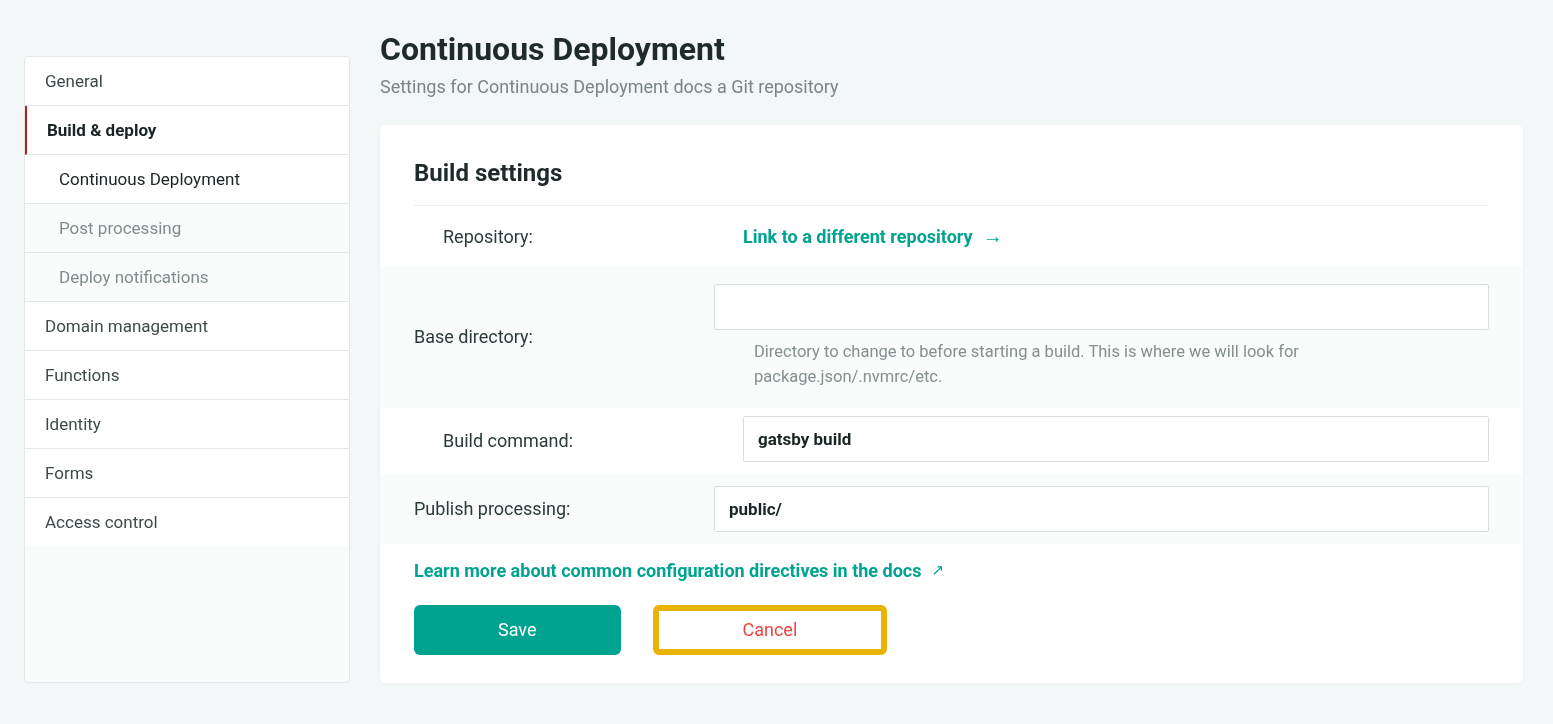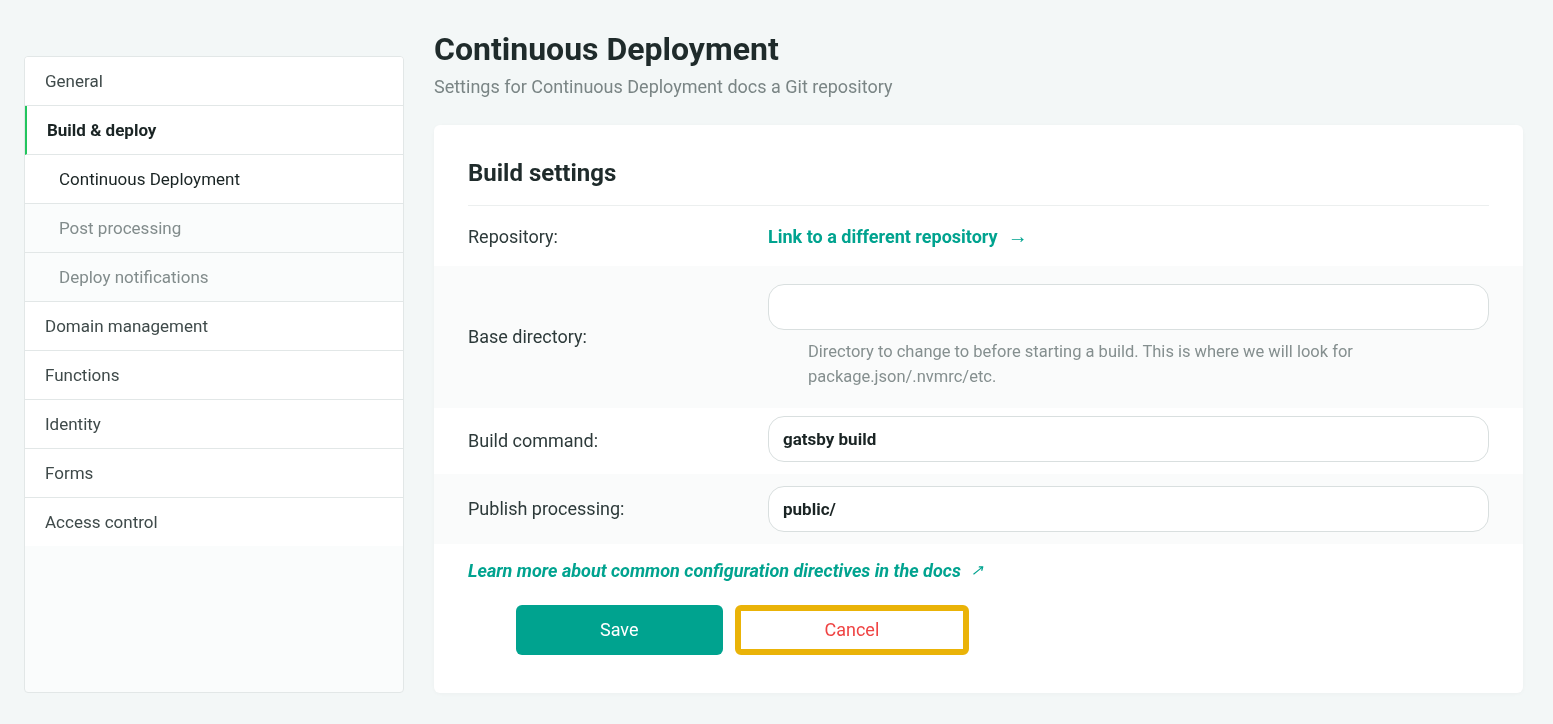--- a/index.html
+++ b/index.html
@@ -10,41 +10,41 @@
       width: 1553px;
       height: 724px;
       overflow: hidden;
     }
     .layout {
       display: flex;
       padding: 30px 24px 30px 24px;
       gap: 30px;
     }
     .sidebar {
-      width: 380px;
+      width: 326px;
       margin-top: 26px;
       background: #fafcfc;
       border: 1px solid #e2e7e7;
       border-radius: 4px;
       overflow: hidden;
       flex-shrink: 0;
     }
     .sidebar-item {
       padding: 14px 20px;
       font-size: 17px;
       color: #6a7575;
       border-bottom: 1px solid #e2e7e7;
       cursor: pointer;
       background: #fff;
     }
     .sidebar-item.top-level { color: #3f4a4a; }
     .sidebar-item.active-parent {
       font-weight: 700;
       color: #1a2424;
-      border-left: 2px solid #22c55e;
+      border-left: 2px solid #b91c1c;
       background: #fff;
     }
     .sub-item {
       padding: 14px 20px 14px 34px;
       font-size: 17px;
       color: #828c8c;
       border-bottom: 1px solid #e2e7e7;
       cursor: pointer;
       background: #fafcfc;
     }
@@ -65,34 +65,35 @@
     }
     .page-sub {
       font-size: 18px;
       color: #7a8585;
       margin-bottom: 28px;
     }
     .panel {
       background: #fff;
       border-radius: 6px;
       box-shadow: 0 1px 4px rgba(0,0,0,.03);
-      padding: 34px 34px 38px 34px;
+      padding: 34px 34px 28px 34px;
     }
     .panel-title {
       font-size: 24px;
       font-weight: 700;
       color: #1f2b2b;
       padding-bottom: 18px;
       border-bottom: 1px solid #ecefef;
       margin-bottom: 0;
     }
     .row {
       display: flex;
       align-items: center;
       padding: 18px 0;
+      margin-left: 29px;
     }
     .row.alt { background: #fafbfb; margin: 0 -34px; padding: 18px 34px; justify-content: center; }
     .row-label {
       width: 300px;
       flex-shrink: 0;
       font-size: 18px;
       color: #2d3a3a;
     }
     .row-body { flex: 1; }
     .teal-link {
@@ -103,44 +104,42 @@
       display: inline-flex;
       align-items: center;
       gap: 10px;
     }
     .arrow-right { font-size: 20px; }
     .external-arrow { font-size: 15px; font-weight: 400; }
     input.text-input {
       width: 100%;
       height: 46px;
       border: 1px solid #d9dfdf;
-      border-radius: 16px;
+      border-radius: 2px;
       padding: 0 14px;
       font-size: 17px;
       font-weight: 700;
       color: #1a2424;
       font-family: inherit;
       outline: none;
     }
     .row.alt .row-body.with-help { padding-top: 0; }
     .help-text {
       font-size: 16.5px;
       color: #858f8f;
       margin-top: 10px;
       line-height: 1.5;
       margin-left: 40px;
     }
     .docs-link-wrap {
       padding: 16px 0 24px 0;
-      font-style: italic;
     }
     .button-row {
       display: flex;
-      gap: 12px;
-      margin-left: 48px;
+      gap: 32px;
     }
     .btn {
       height: 50px;
       padding: 0 84px;
       font-size: 18px;
       border-radius: 6px;
       cursor: pointer;
       font-family: inherit;
     }
     .btn-primary {

